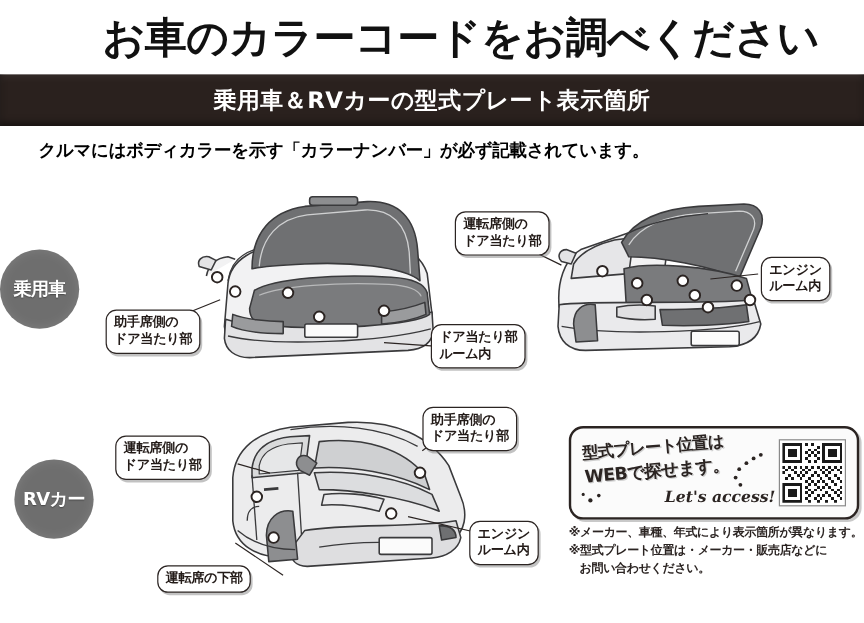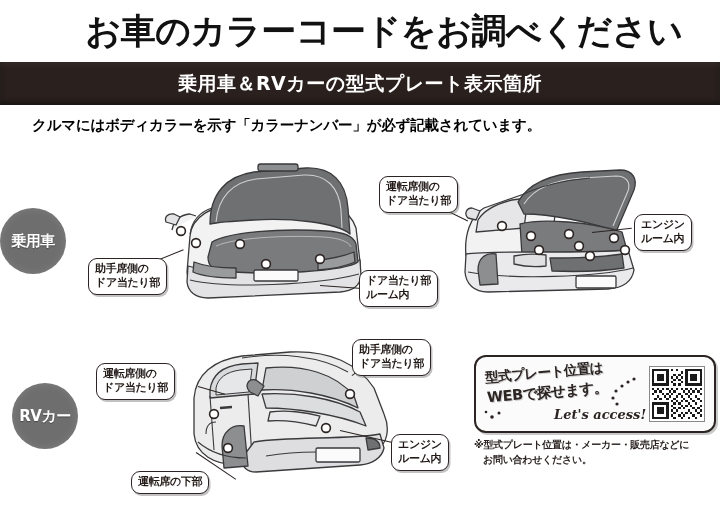--- a/index.html
+++ b/index.html
@@ -437,17 +437,18 @@
           <path d="M20 19h1v1h-1z"></path>
         <path d="M9 20h1v1H9z"></path>
           <path d="M12 20h1v1h-1z"></path>
           <path d="M15 20h1v1h-1z"></path>
         <path d="M18 20h1v1h-1z"></path>
       </g>
     </svg>
   </div>
 
   <div class="notes">
+    <div>※メーカー、車種、年式により表示箇所が異なります。</div>
     <div>※型式プレート位置は・メーカー・販売店などに</div>
     <div class="indent">お問い合わせください。</div>
   </div>
 
 </div>
 
 </body></html>

